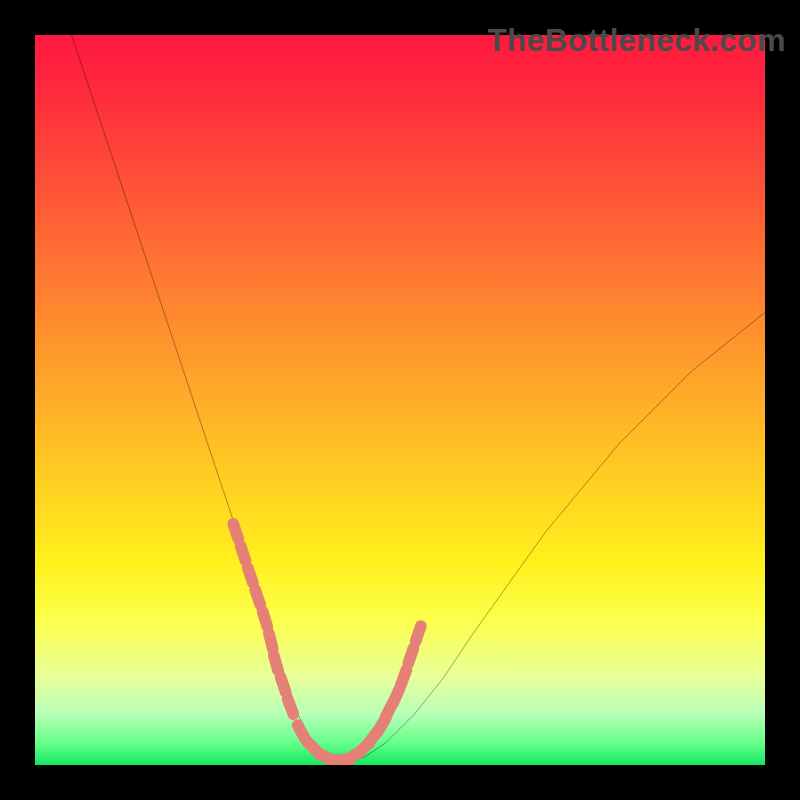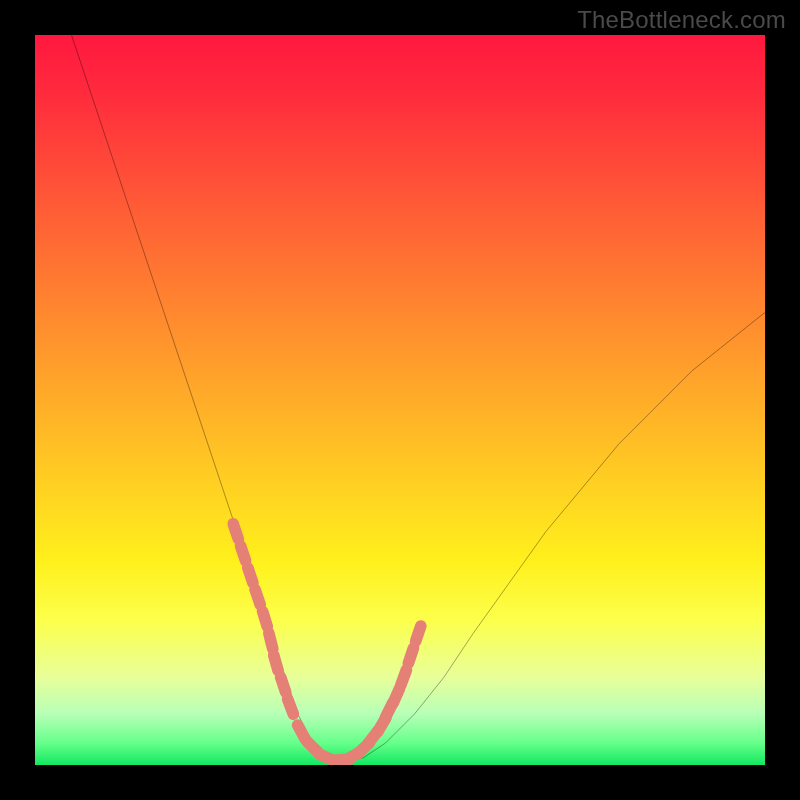--- a/index.html
+++ b/index.html
@@ -12,25 +12,25 @@
     font-family: Arial, Helvetica, sans-serif;
   }
   .frame {
     position: relative;
     width: 800px;
     height: 800px;
     background: #000;
   }
   .watermark {
     position: absolute;
-    top: 6px;
+    top: 22px;
     right: 14px;
     color: #4a4a4a;
-    font-size: 24px;
-    font-weight: 400;
+    font-size: 32px;
+    font-weight: 700;
     letter-spacing: 0.2px;
     z-index: 5;
   }
   .plot-area {
     position: absolute;
     left: 35px;
     top: 35px;
     width: 730px;
     height: 730px;
     overflow: hidden;

